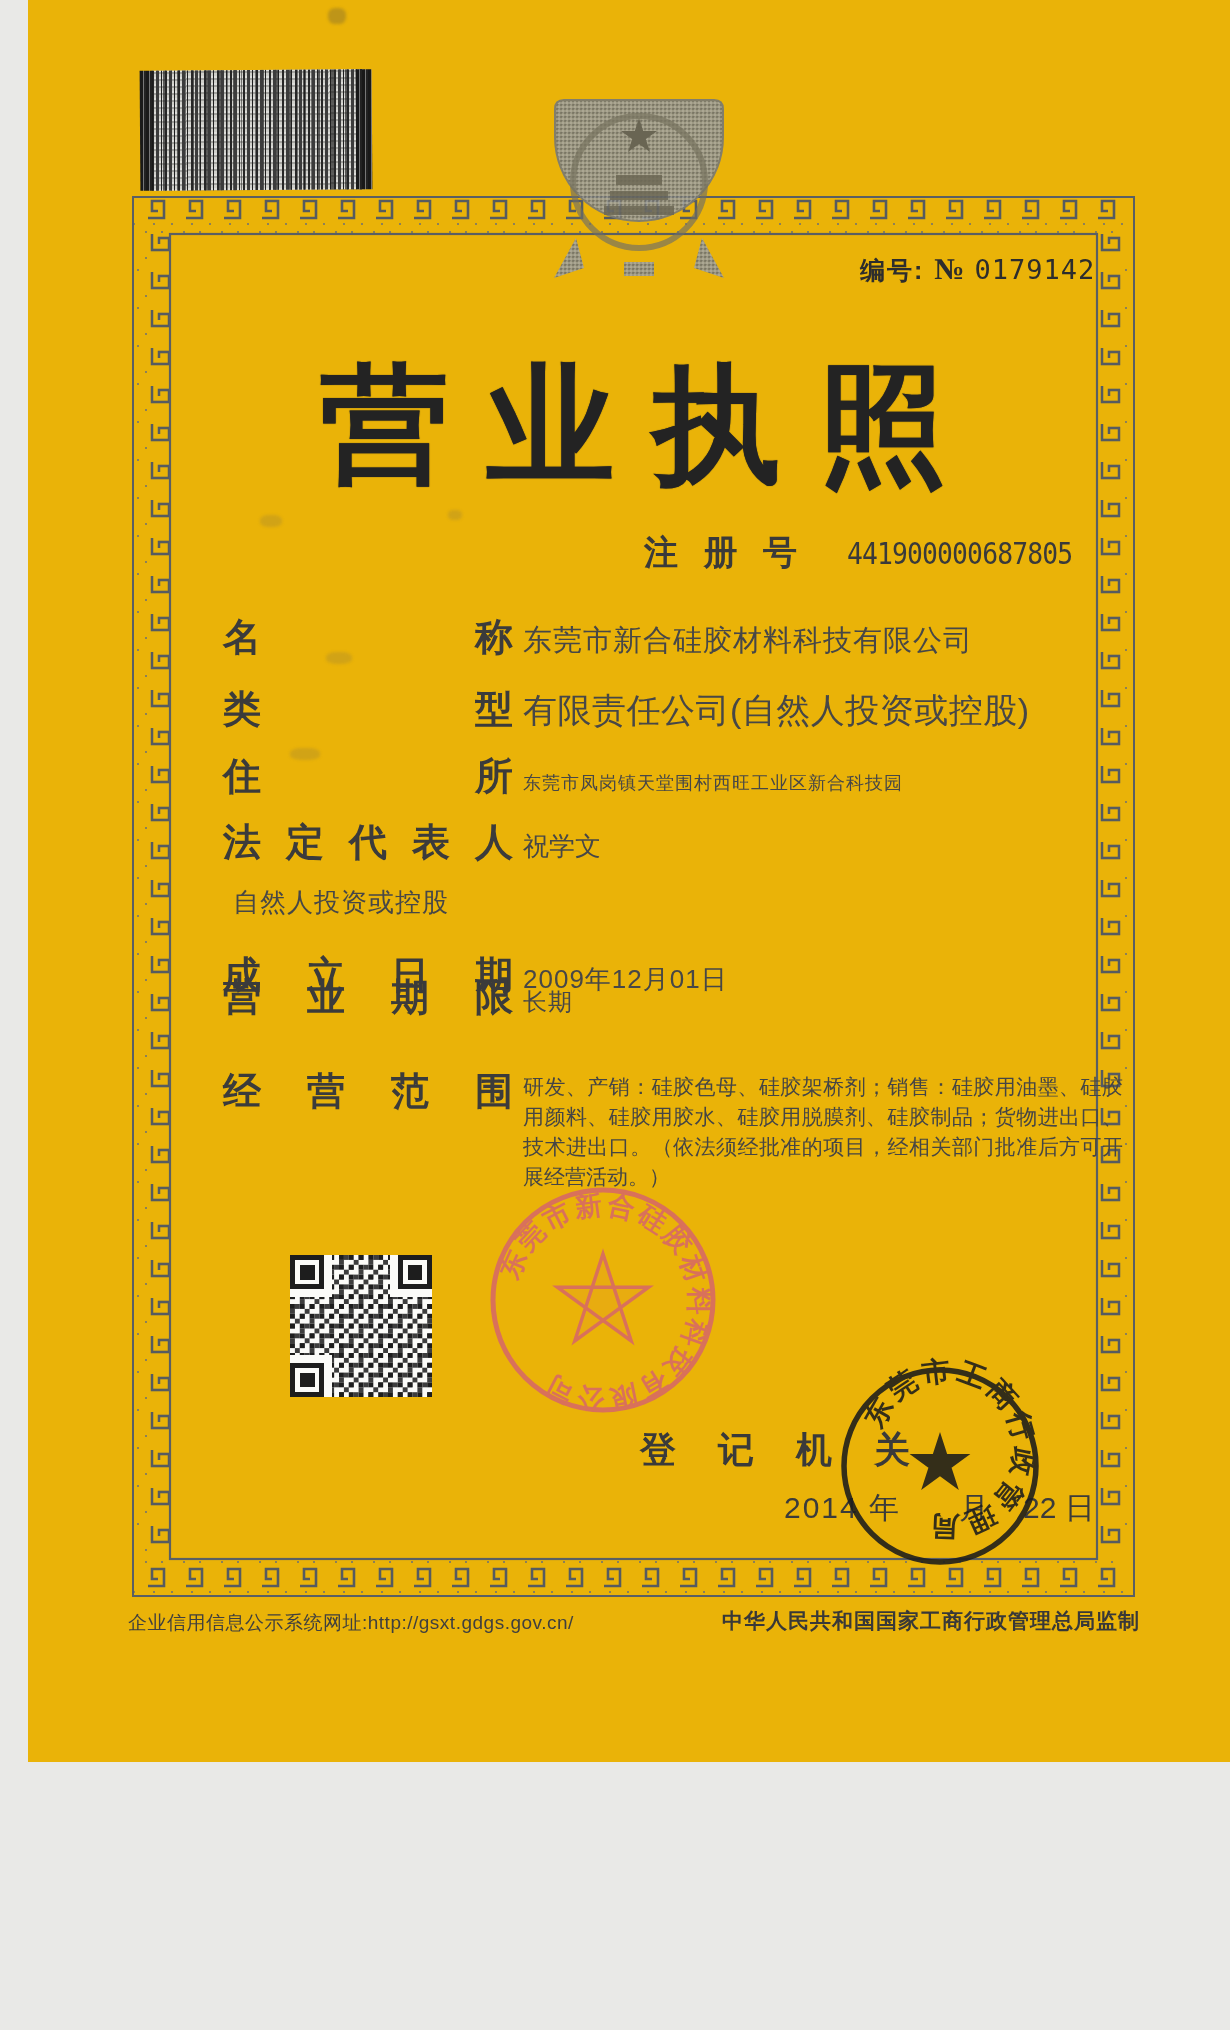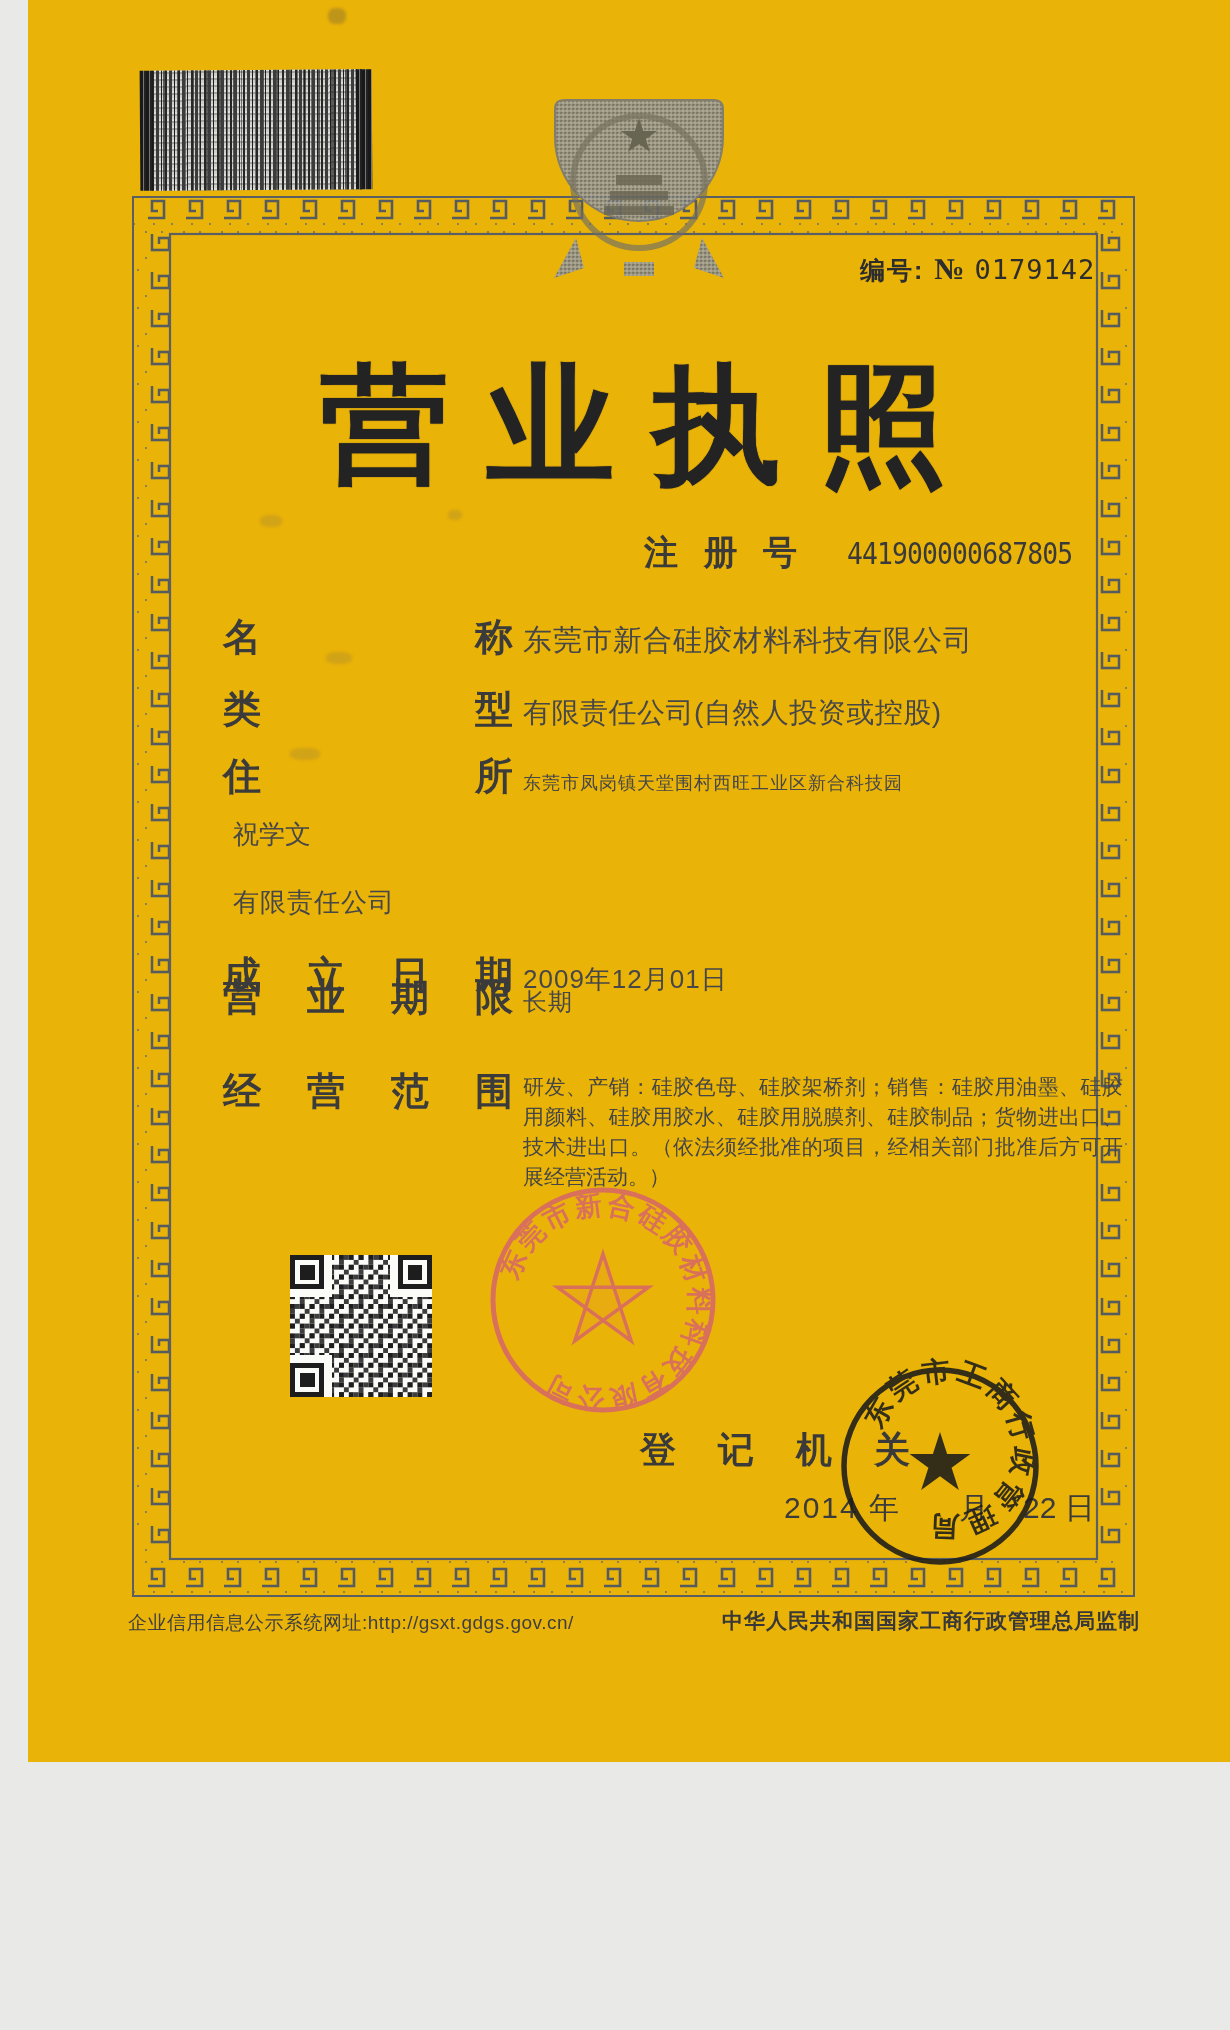--- a/index.html
+++ b/index.html
@@ -39,21 +39,21 @@
 
   
   .fields{position:absolute;left:195px;top:0;width:905px;}
   .row{position:absolute;left:0;display:flex;align-items:baseline;}
   .row .lbl{width:290px;flex:0 0 290px;font-size:38px;font-weight:bold;color:#3b3b3b;
     text-align:justify;text-align-last:justify;line-height:50px;}
   .row .val{margin-left:10px;color:#474747;}
   .row.r1{top:612px}.row.r2{top:684px}.row.r3{top:751px}.row.r4{top:817px}
   .row.r5{top:885px}.row.r6{top:950px}.row.r7{top:972px}.row.r8{top:1066px;align-items:flex-start;}
   .row.r1 .val{font-size:29px;letter-spacing:1px;}
-  .row.r2 .val{font-size:28px;letter-spacing:.5px;}
+  .row.r2 .val{font-size:34px;letter-spacing:.5px;}
   .row.r3 .val{font-size:18px;letter-spacing:1px;}
   .row.r4 .val{font-size:26px;}
   .row.r5 .val{font-size:26px;letter-spacing:1px;}
   .row.r6 .val{font-size:26px;letter-spacing:1px;}
   .row.r7 .val{font-size:24px;letter-spacing:1px;}
   .row.r8 .val{font-size:21px;width:600px;line-height:30px;text-align:justify;color:#454545;margin-top:6px;}
 
   
   .regauth{position:absolute;left:612px;top:1426px;font-size:36px;font-weight:bold;letter-spacing:16px;color:#3a3a3a;}
   .issuedate{position:absolute;left:756px;top:1488px;display:flex;align-items:baseline;color:#3b3b3b;font-size:30px;}
@@ -148,24 +148,25 @@
     </div>
     <div class="row r2">
       <span class="lbl">类型</span>
       <span class="val">有限责任公司(自然人投资或控股)</span>
     </div>
     <div class="row r3">
       <span class="lbl">住所</span>
       <span class="val">东莞市凤岗镇天堂围村西旺工业区新合科技园</span>
     </div>
     <div class="row r4">
+      <span class="lbl">法定代表人</span>
       <span class="val">祝学文</span>
     </div>
     <div class="row r5">
-      <span class="val">有限责任公司</span>
+      <span class="val">自然人投资或控股</span>
     </div>
     <div class="row r6">
       <span class="lbl">成立日期</span>
       <span class="val">2009年12月01日</span>
     </div>
     <div class="row r7">
       <span class="lbl">营业期限</span>
       <span class="val">长期</span>
     </div>
     <div class="row r8">

